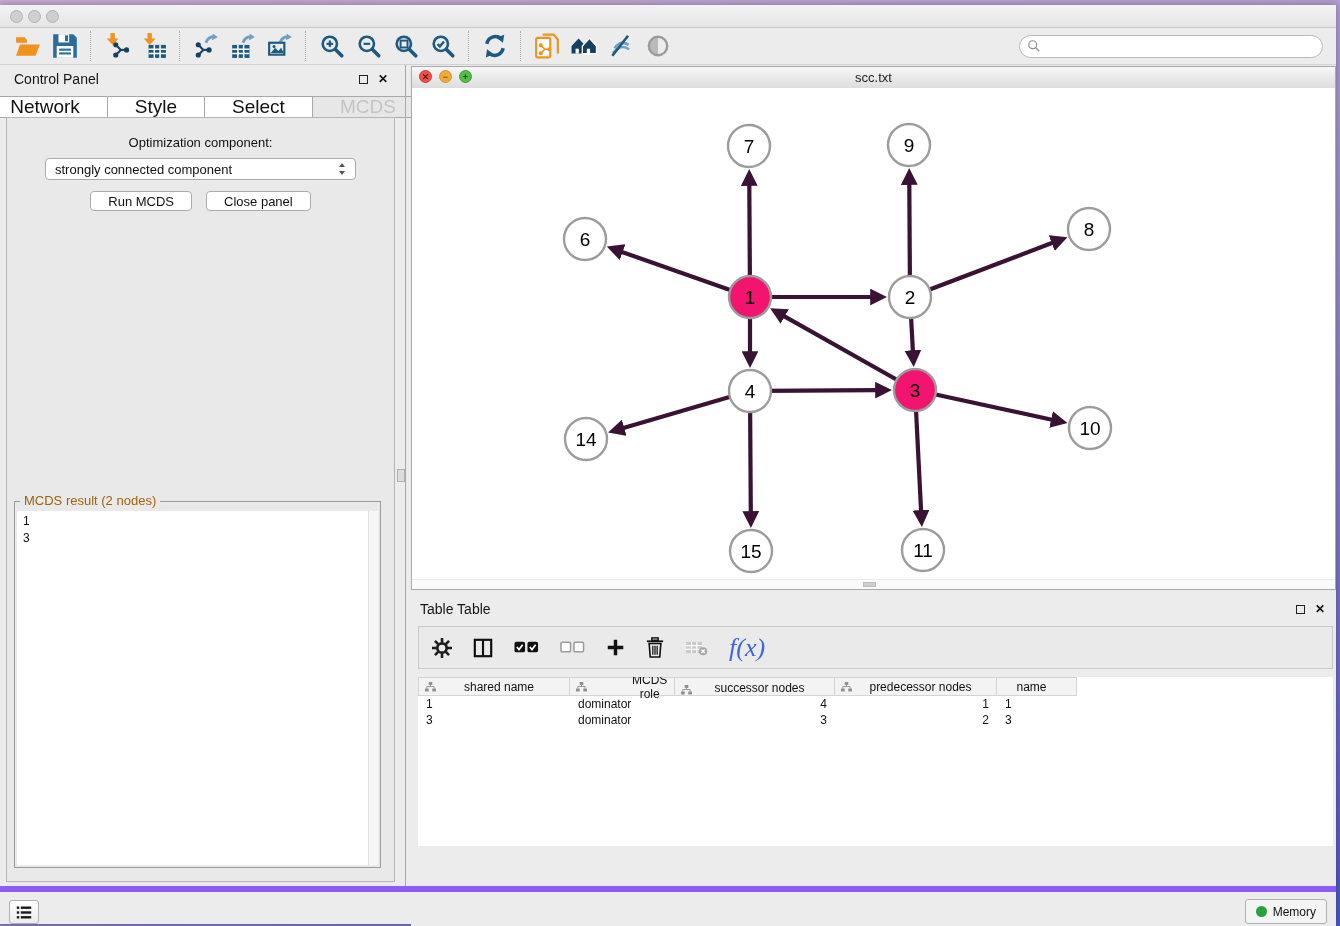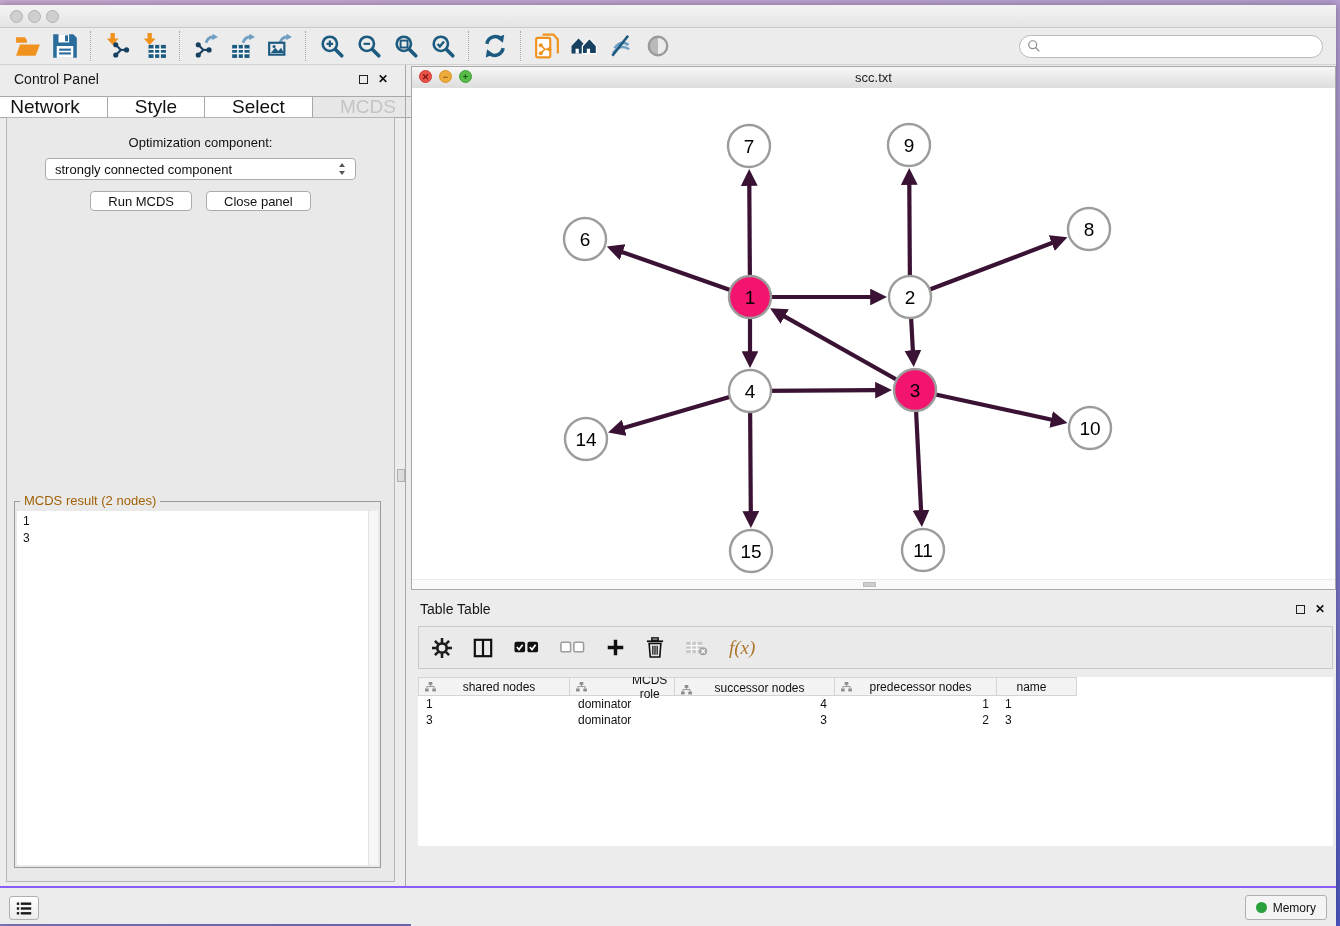--- a/index.html
+++ b/index.html
@@ -73,33 +73,33 @@
   .nw-thumb{position:absolute;left:451px;top:2px;width:13px;height:5px;background:#cdcdcd;border:1px solid #bdbdbd;box-sizing:border-box}
 
   
   #table-panel{position:absolute;left:411px;top:530px;width:925px;height:100%;background:#ececec}
   #table-panel .panel-title{left:9px}
   #table-panel .win-controls{right:10px}
   .tp-toolbar{position:absolute;left:7px;right:3px;top:31px;height:43px;border:1px solid #c9c9c9;background:#eaeaea;display:flex;align-items:center;padding-left:13px;gap:21px;box-sizing:border-box}
   .tpi{display:flex;align-items:center;background:none;border:none;padding:0}
   .tpi svg{display:block}
   .tpi.disabled{opacity:.85}
-  .fx{font-family:"Liberation Serif",serif;font-style:italic;font-size:19px;color:#a16207}
+  .fx{font-family:"Liberation Serif",serif;font-style:italic;font-size:26px;color:#1d4ed8}
   .tp-table{position:absolute;left:7px;right:3px;top:82px;height:169px;background:#fff;overflow:hidden}
   .tp-head{display:flex;height:19px}
   .th{box-sizing:border-box;background:#f3f3f3;border:1px solid #d4d4d4;border-left:none;display:flex;align-items:center;font-size:12px;color:#111}
   .th:first-child{border-left:1px solid #d4d4d4}
   .th .hier-wrap{margin:0 3px 0 6px;display:flex}
   .th .th-label{flex:1;text-align:center;padding-right:10px}
   .tp-row{display:flex;height:16px;font-size:12px;line-height:16px;color:#111}
   .td{box-sizing:border-box;padding:0 8px;white-space:nowrap;overflow:hidden}
   .td.right{text-align:right}
 
   
-  .statusbar{position:absolute;left:0;bottom:0;width:100%;height:38px;background:#ececec;border-top:2px solid #8b5cf6;box-sizing:border-box}
+  .statusbar{position:absolute;left:0;bottom:0;width:100%;height:38px;background:#ececec;border-top:6px solid #8b5cf6;box-sizing:border-box}
   .sb-left-btn{position:absolute;left:9px;top:8px;width:30px;height:24px;background:linear-gradient(#ffffff,#ececec);border:1px solid #b0b0b0;border-radius:3px;display:flex;align-items:center;justify-content:center}
   .memory-btn{position:absolute;right:9px;top:7px;height:25px;padding:0 10px;background:#f4f4f4;border:1px solid #b0b0b0;border-radius:3px;display:flex;align-items:center;gap:6px;font-size:12px;color:#111;font-family:"Liberation Sans",sans-serif}
   .memory-dot{width:11px;height:11px;border-radius:50%;background:#2aa13d}
 </style>
 </head>
 <body>
 
 <div class="app-window">
 
   <div class="titlebar">
@@ -515,21 +515,21 @@
               <span class="hier-wrap">
                 <svg class="hier" width="11" height="10" viewBox="0 0 12 11">
                   <g fill="#8d8d8d">
                     <rect x="4" y="0" width="4" height="3.2"></rect>
                     <rect x="0" y="7.2" width="4" height="3.2"></rect>
                     <rect x="8" y="7.2" width="4" height="3.2"></rect>
                   </g>
                   <path d="M6 3v2M2 7.2V5h8v2.2" stroke="#8d8d8d" stroke-width="1" fill="none"></path>
                 </svg>
               </span>
-              <span class="th-label">shared nodes</span>
+              <span class="th-label">shared name</span>
             </div>
             <div class="th" style="width: 105px; gap: 42px;">
               <span class="hier-wrap">
                 <svg class="hier" width="11" height="10" viewBox="0 0 12 11">
                   <g fill="#8d8d8d">
                     <rect x="4" y="0" width="4" height="3.2"></rect>
                     <rect x="0" y="7.2" width="4" height="3.2"></rect>
                     <rect x="8" y="7.2" width="4" height="3.2"></rect>
                   </g>
                   <path d="M6 3v2M2 7.2V5h8v2.2" stroke="#8d8d8d" stroke-width="1" fill="none"></path>

